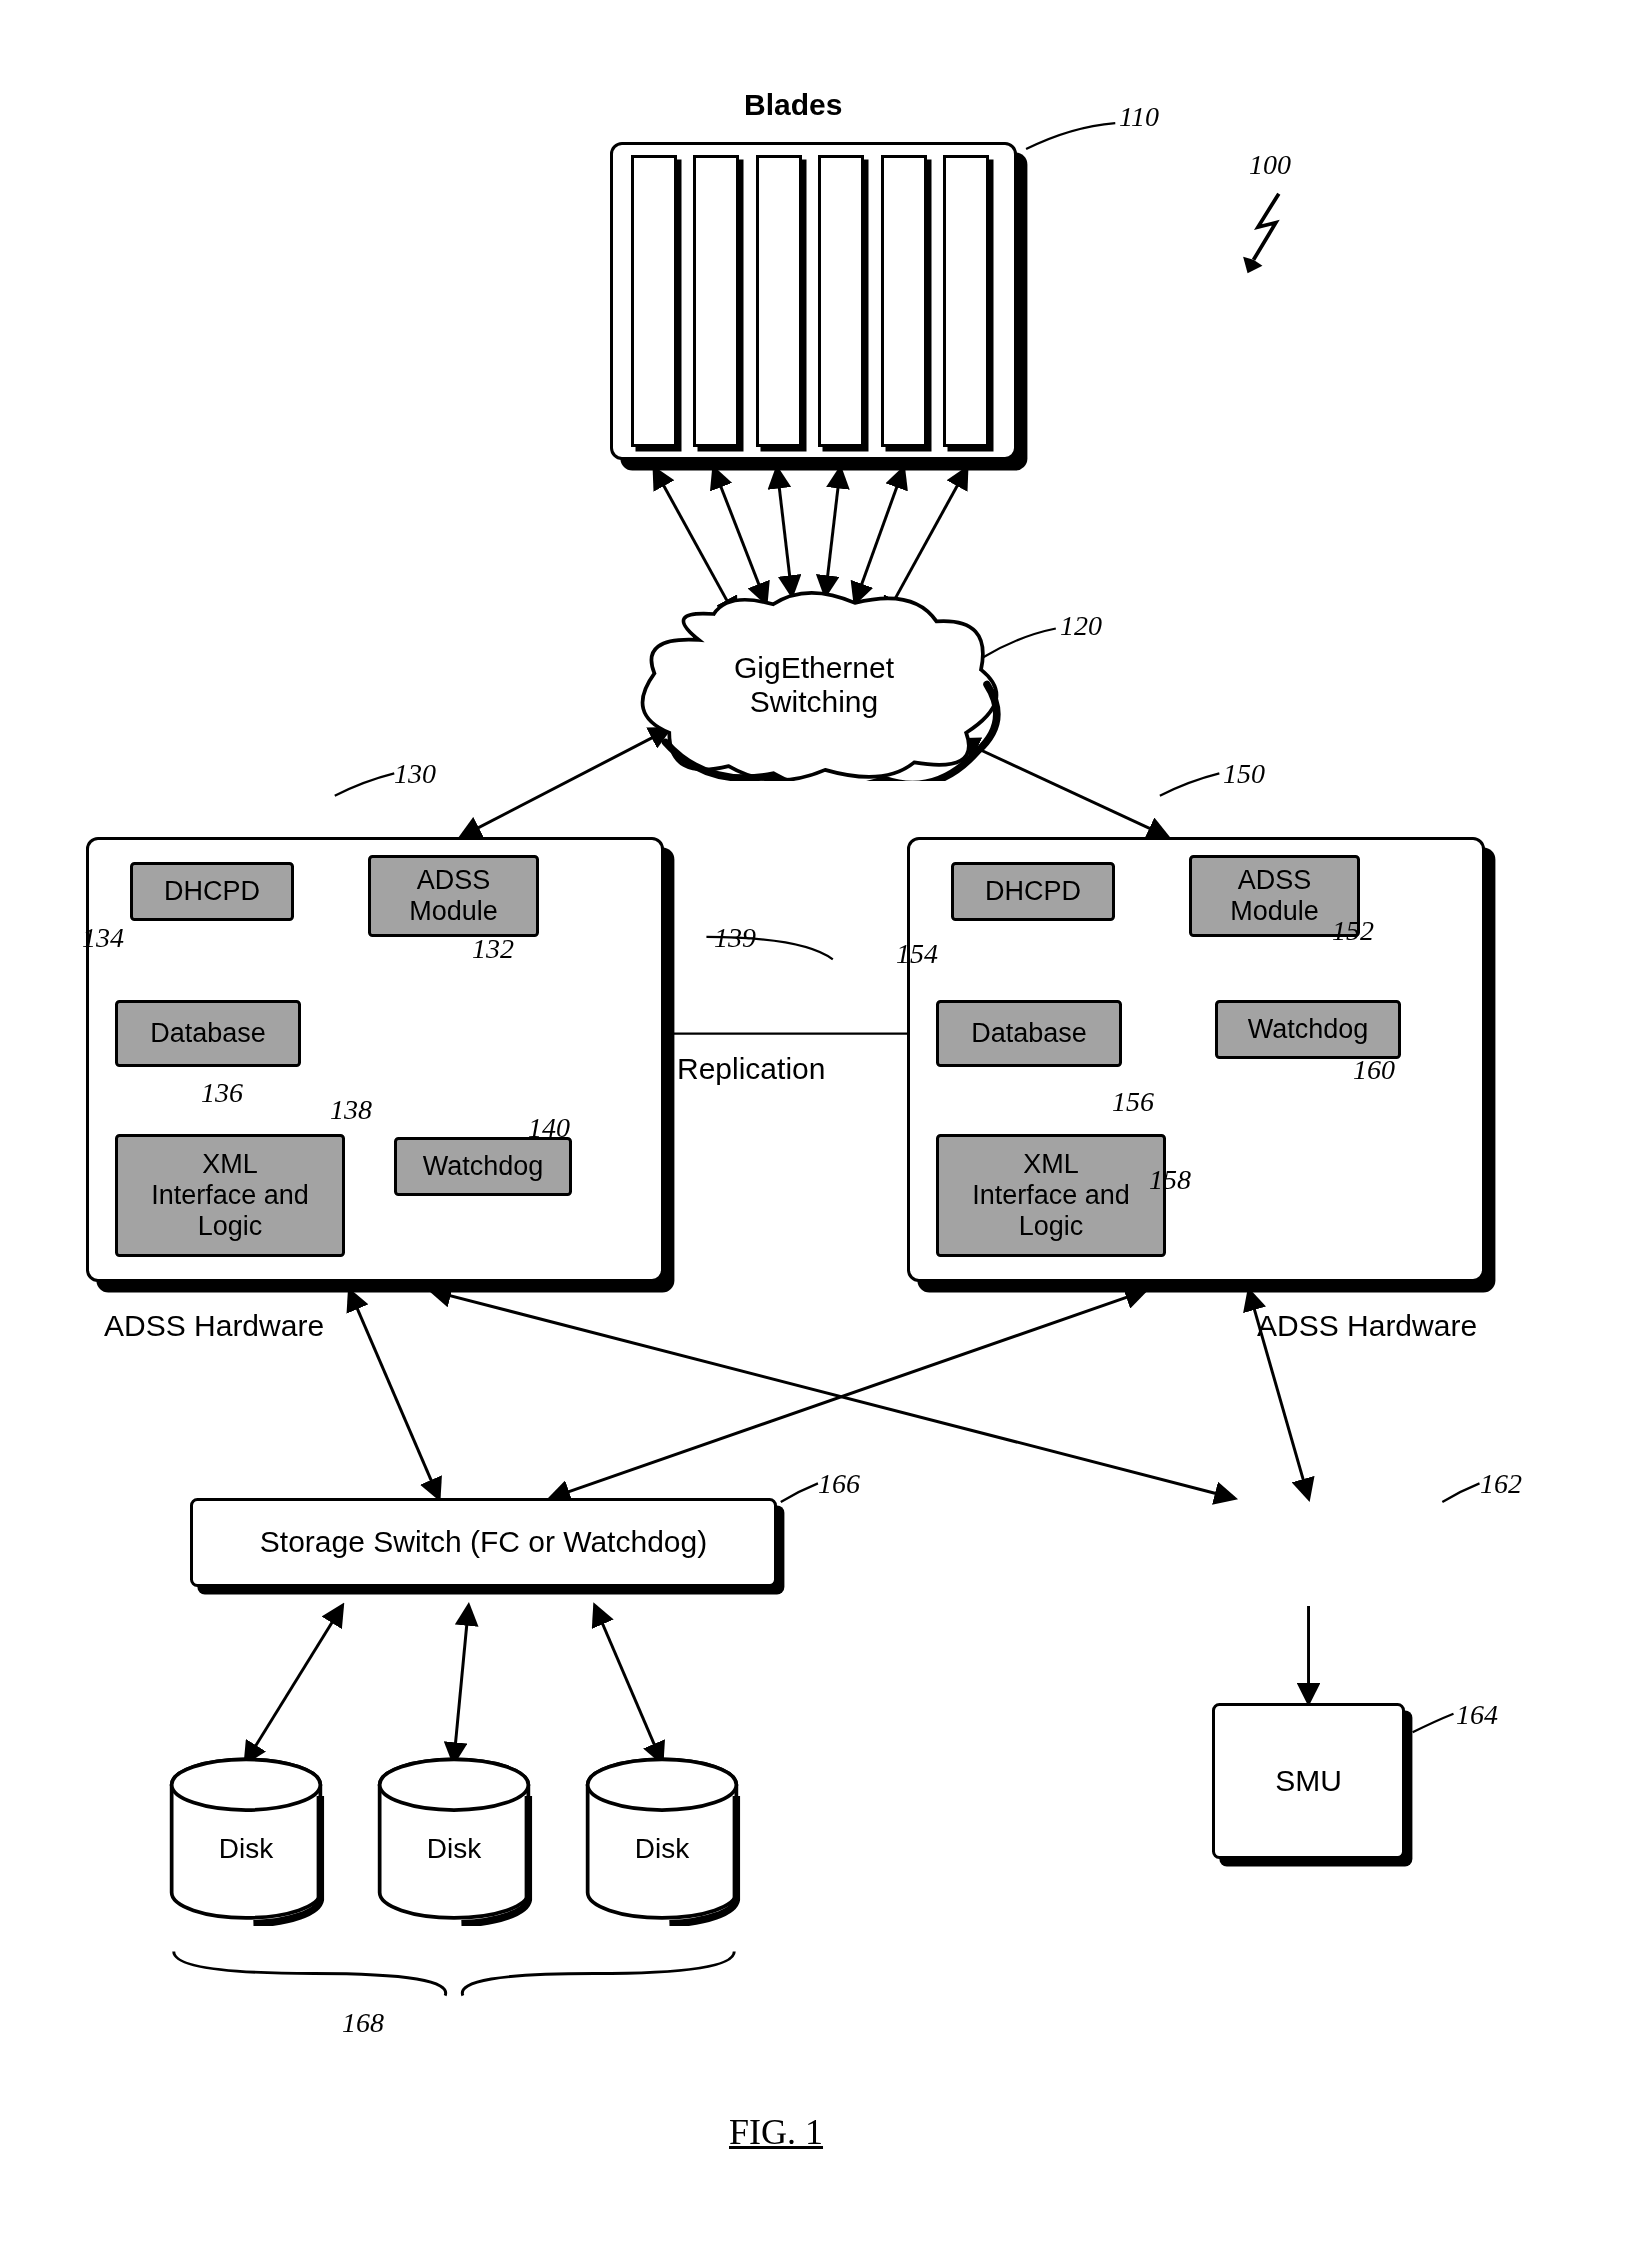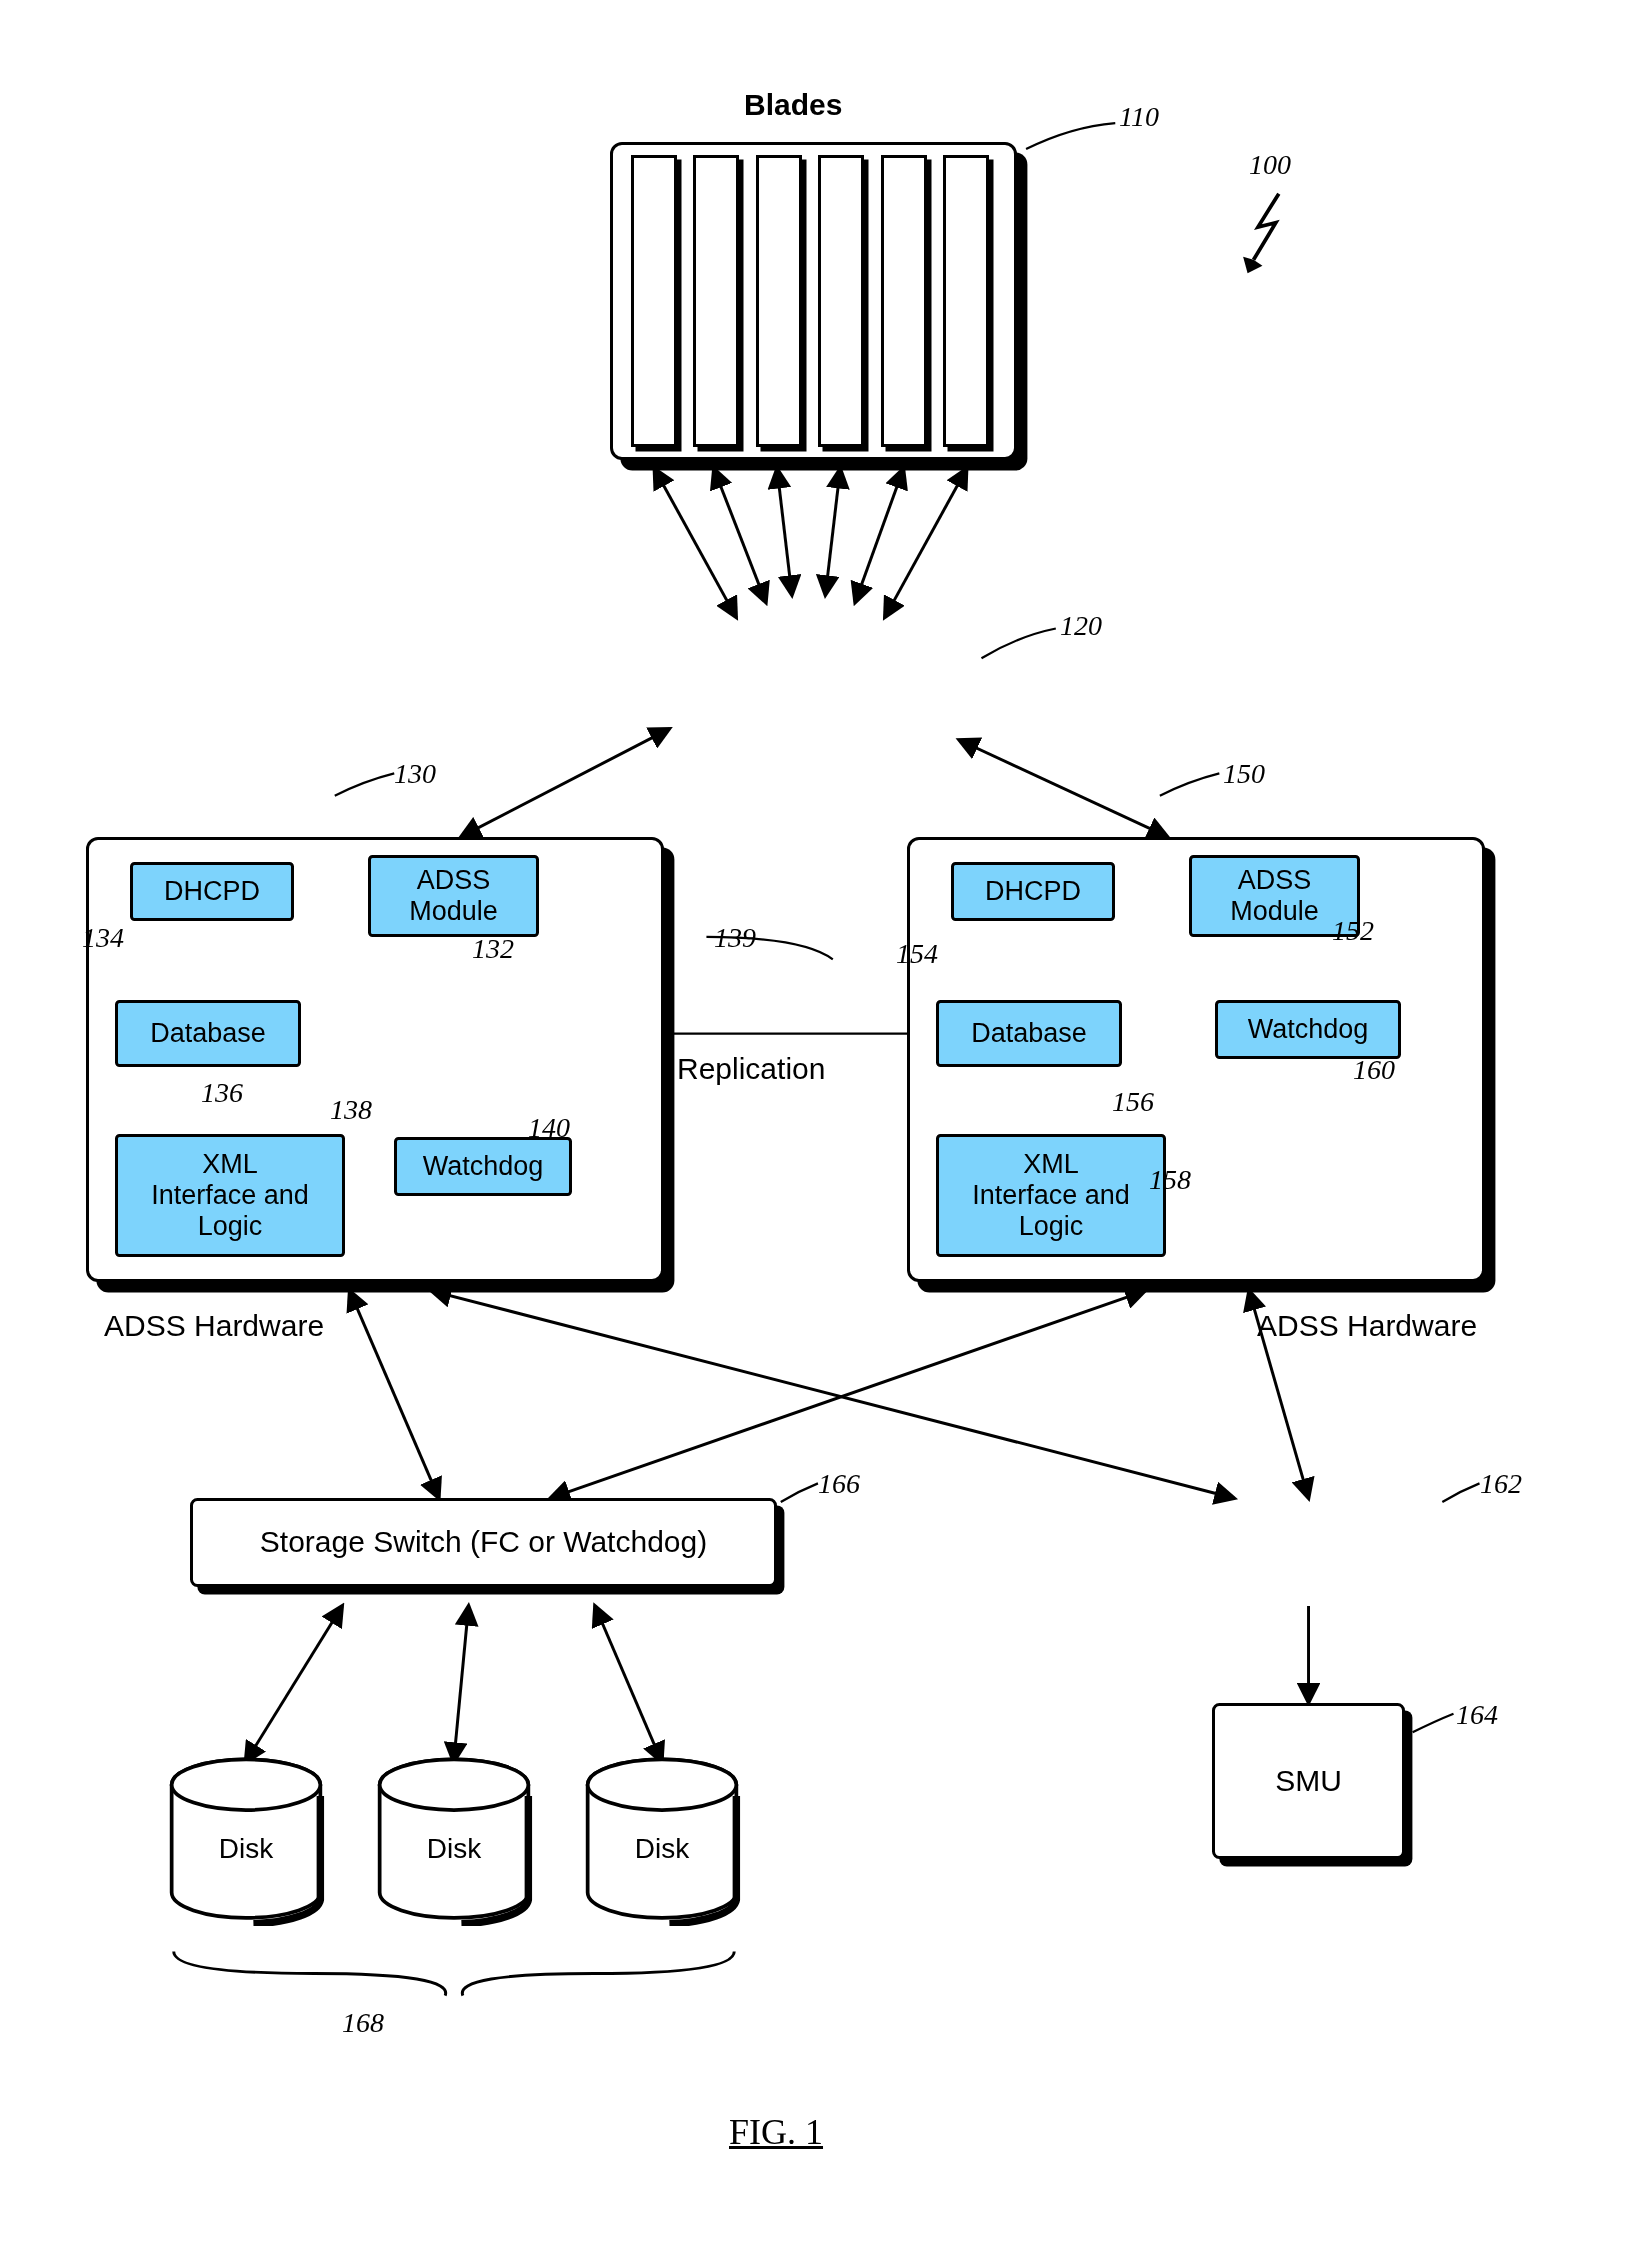--- a/index.html
+++ b/index.html
@@ -38,21 +38,21 @@
   }
   .bigbox {
     position: absolute;
     background: #fff;
     border: 3.7px solid #000;
     border-radius: 12px;
     box-shadow: 10.4px 10.4px 0 #000;
   }
   .innerbox {
     position: absolute;
-    background: #7dd3fc;
+    background: #a3a3a3;
     border: 3px solid #000;
     border-radius: 4.5px;
     display: flex;
     align-items: center;
     justify-content: center;
     text-align: center;
     font-size: 27px;
     line-height: 1.15;
     padding: 4.5px;
     box-sizing: border-box;
@@ -198,20 +198,27 @@
     <div class="blade-slot" style="left:18px;  width:40px;"></div>
     <div class="blade-slot" style="left:80px; width:40px;"></div>
     <div class="blade-slot" style="left:143px; width:40px;"></div>
     <div class="blade-slot" style="left:205px; width:40px;"></div>
     <div class="blade-slot" style="left:268px; width:40px;"></div>
     <div class="blade-slot" style="left:330px; width:40px;"></div>
   </div>
   <div class="label" style="left:1089px; top:71px;">110</div>
   <div class="label" style="left:1219px; top:119px;">100</div>
 
+  <div class="cloud" style="left:587px; top:558px; width:394px; height:193px;">
+    <svg width="394" height="193" viewBox="0 0 530 260">
+      <path d="M110 70 Q60 30 130 35 Q150 5 210 22 Q255 -8 320 20 Q400 0 430 45 Q505 40 490 110 Q540 150 470 195 Q490 250 400 235 Q360 268 280 245 Q210 275 150 240 Q70 260 70 195 Q10 170 50 115 Q30 65 110 70 Z" fill="#fff" stroke="#000" stroke-width="5"></path>
+      <path d="M65 208 Q120 270 210 252 Q270 288 360 258 Q430 282 485 220 Q530 180 498 130" fill="none" stroke="#000" stroke-width="10" stroke-linecap="round"></path>
+    </svg>
+    <div class="cloud-text"><span>GigEthernet<br>Switching</span></div>
+  </div>
   <div class="label" style="left:1030px; top:580px;">120</div>
 
   <div class="bigbox" style="left:56px; top:807px; width:572px; height:439px;">
     <div class="innerbox" style="left:41px;  top:22px;  width:164px; height:59px;">
         <span>DHCPD</span>
       </div>
     <div class="innerbox" style="left:279px; top:15px;  width:171px; height:82px;">
         <span>ADSS<br>Module</span>
       </div>
     <div class="innerbox" style="left:26px;  top:160px; width:186px; height:67px;">

